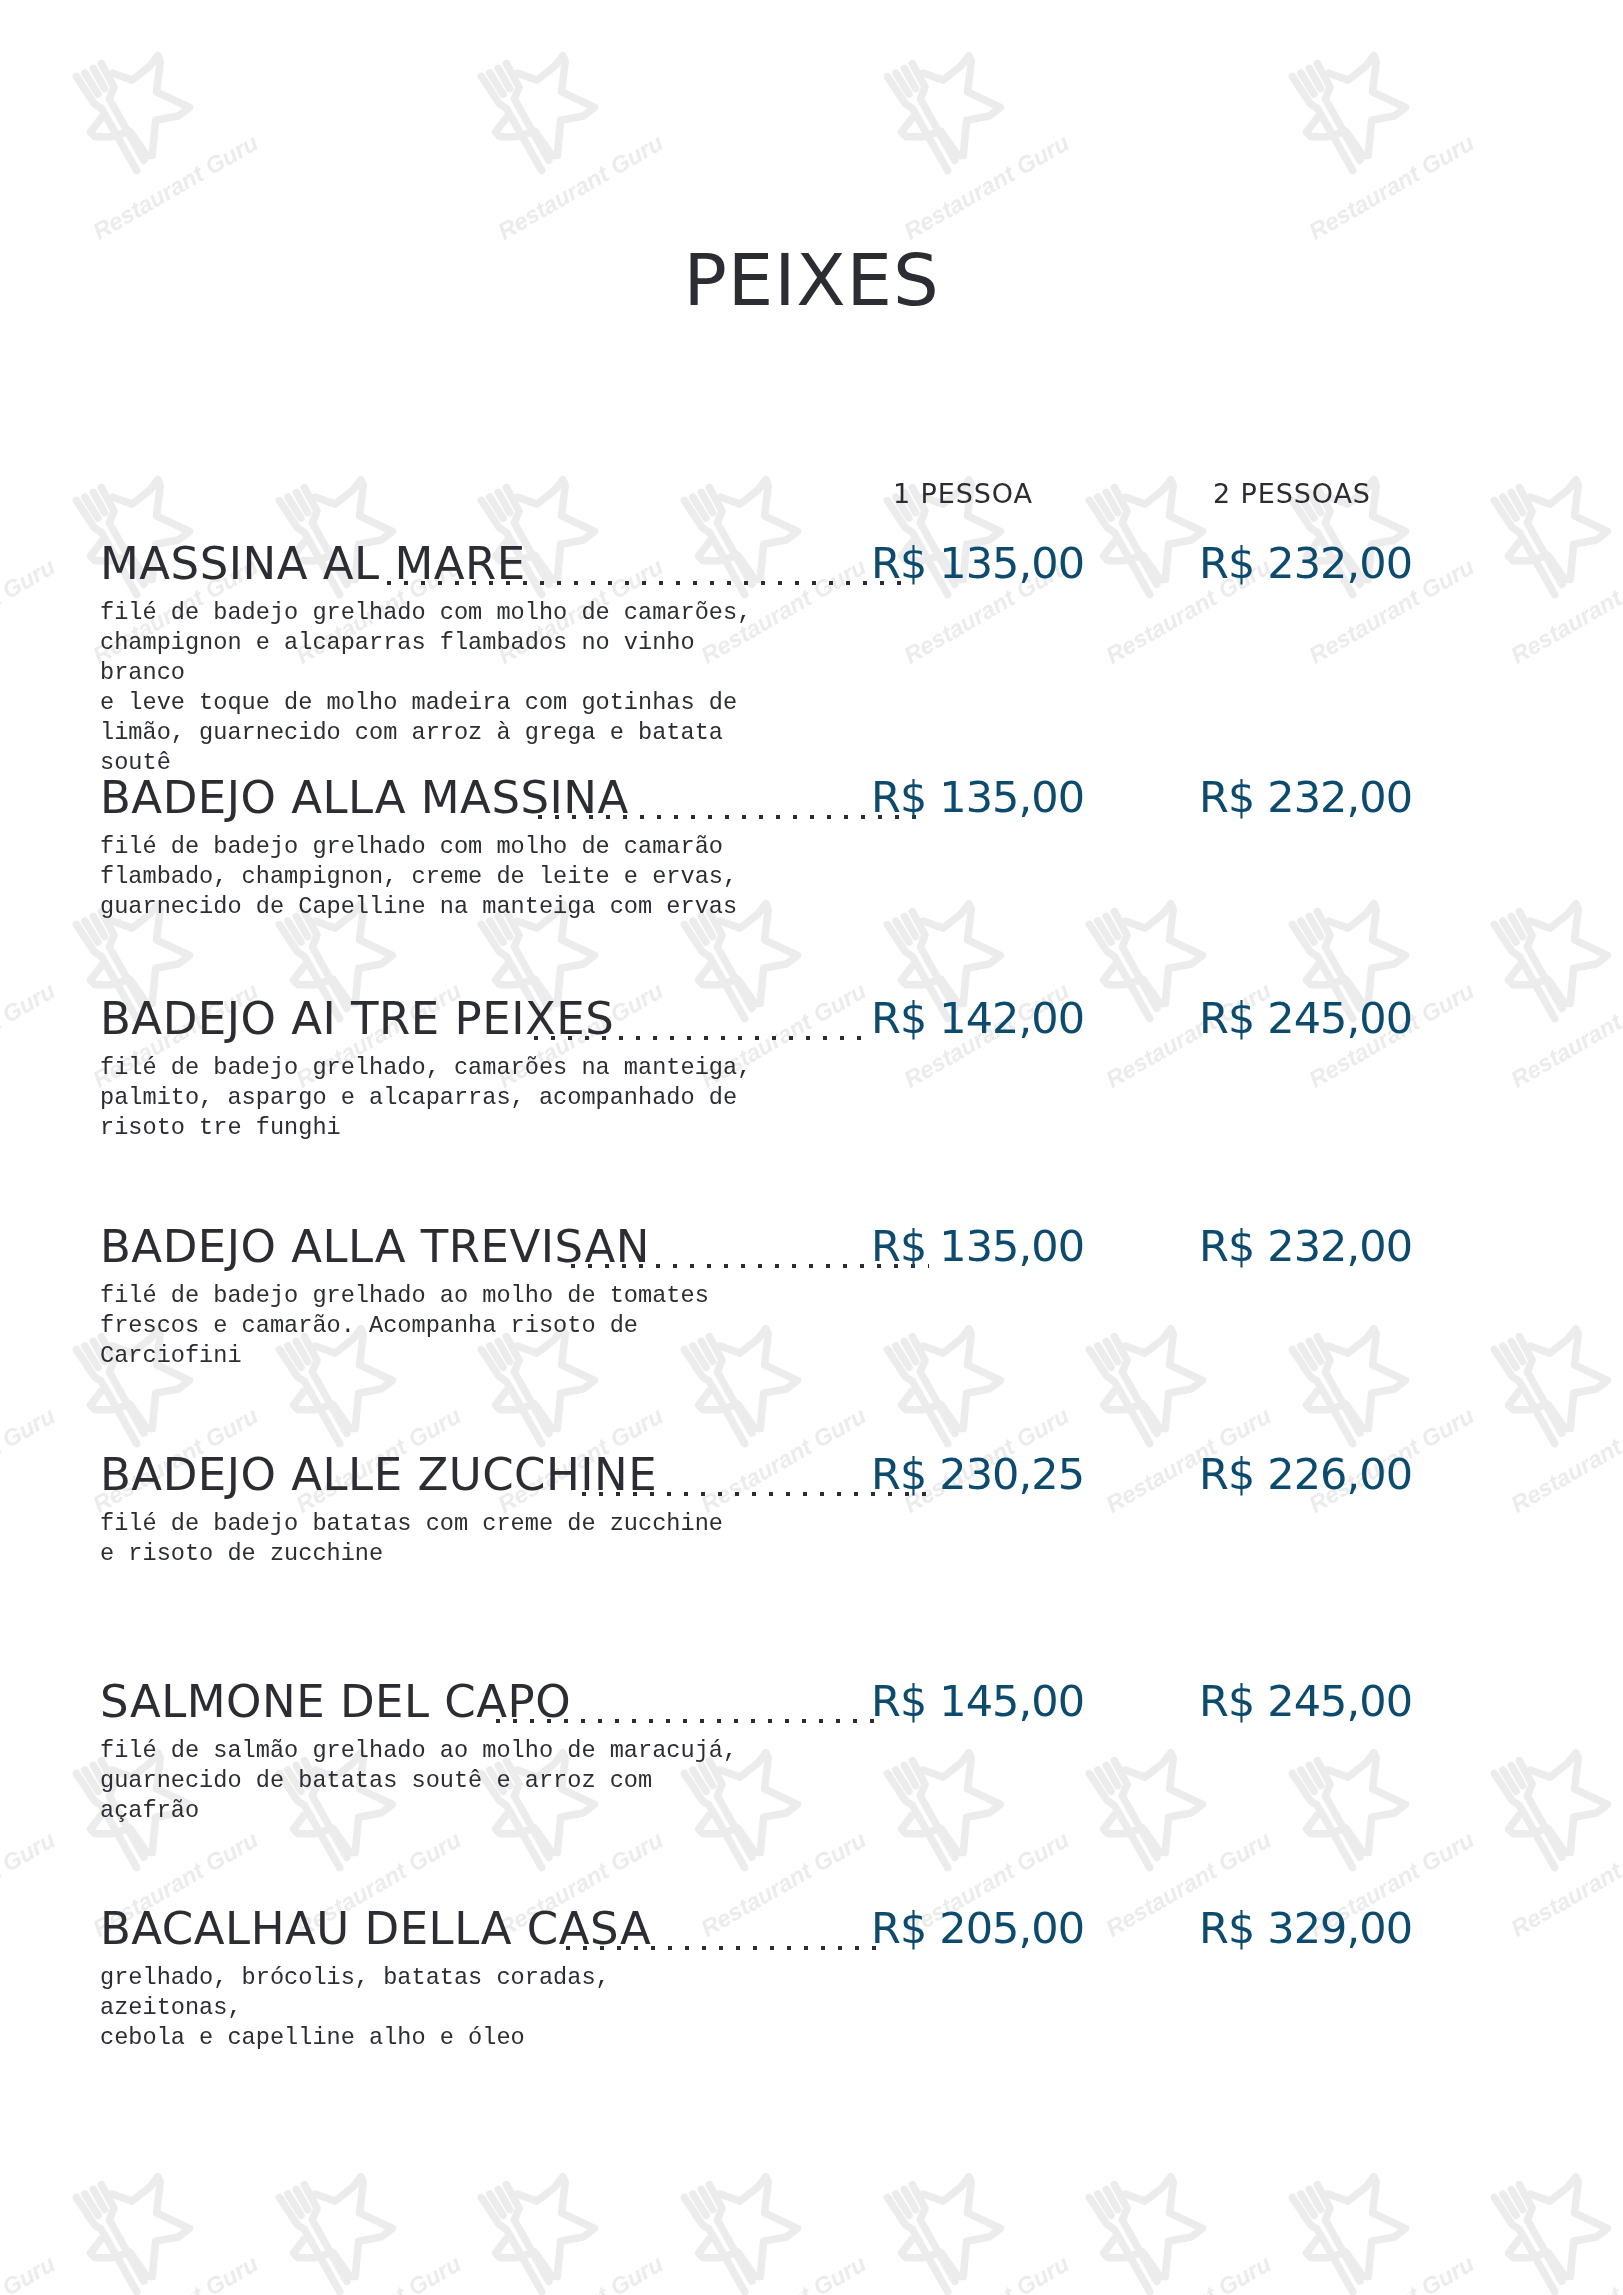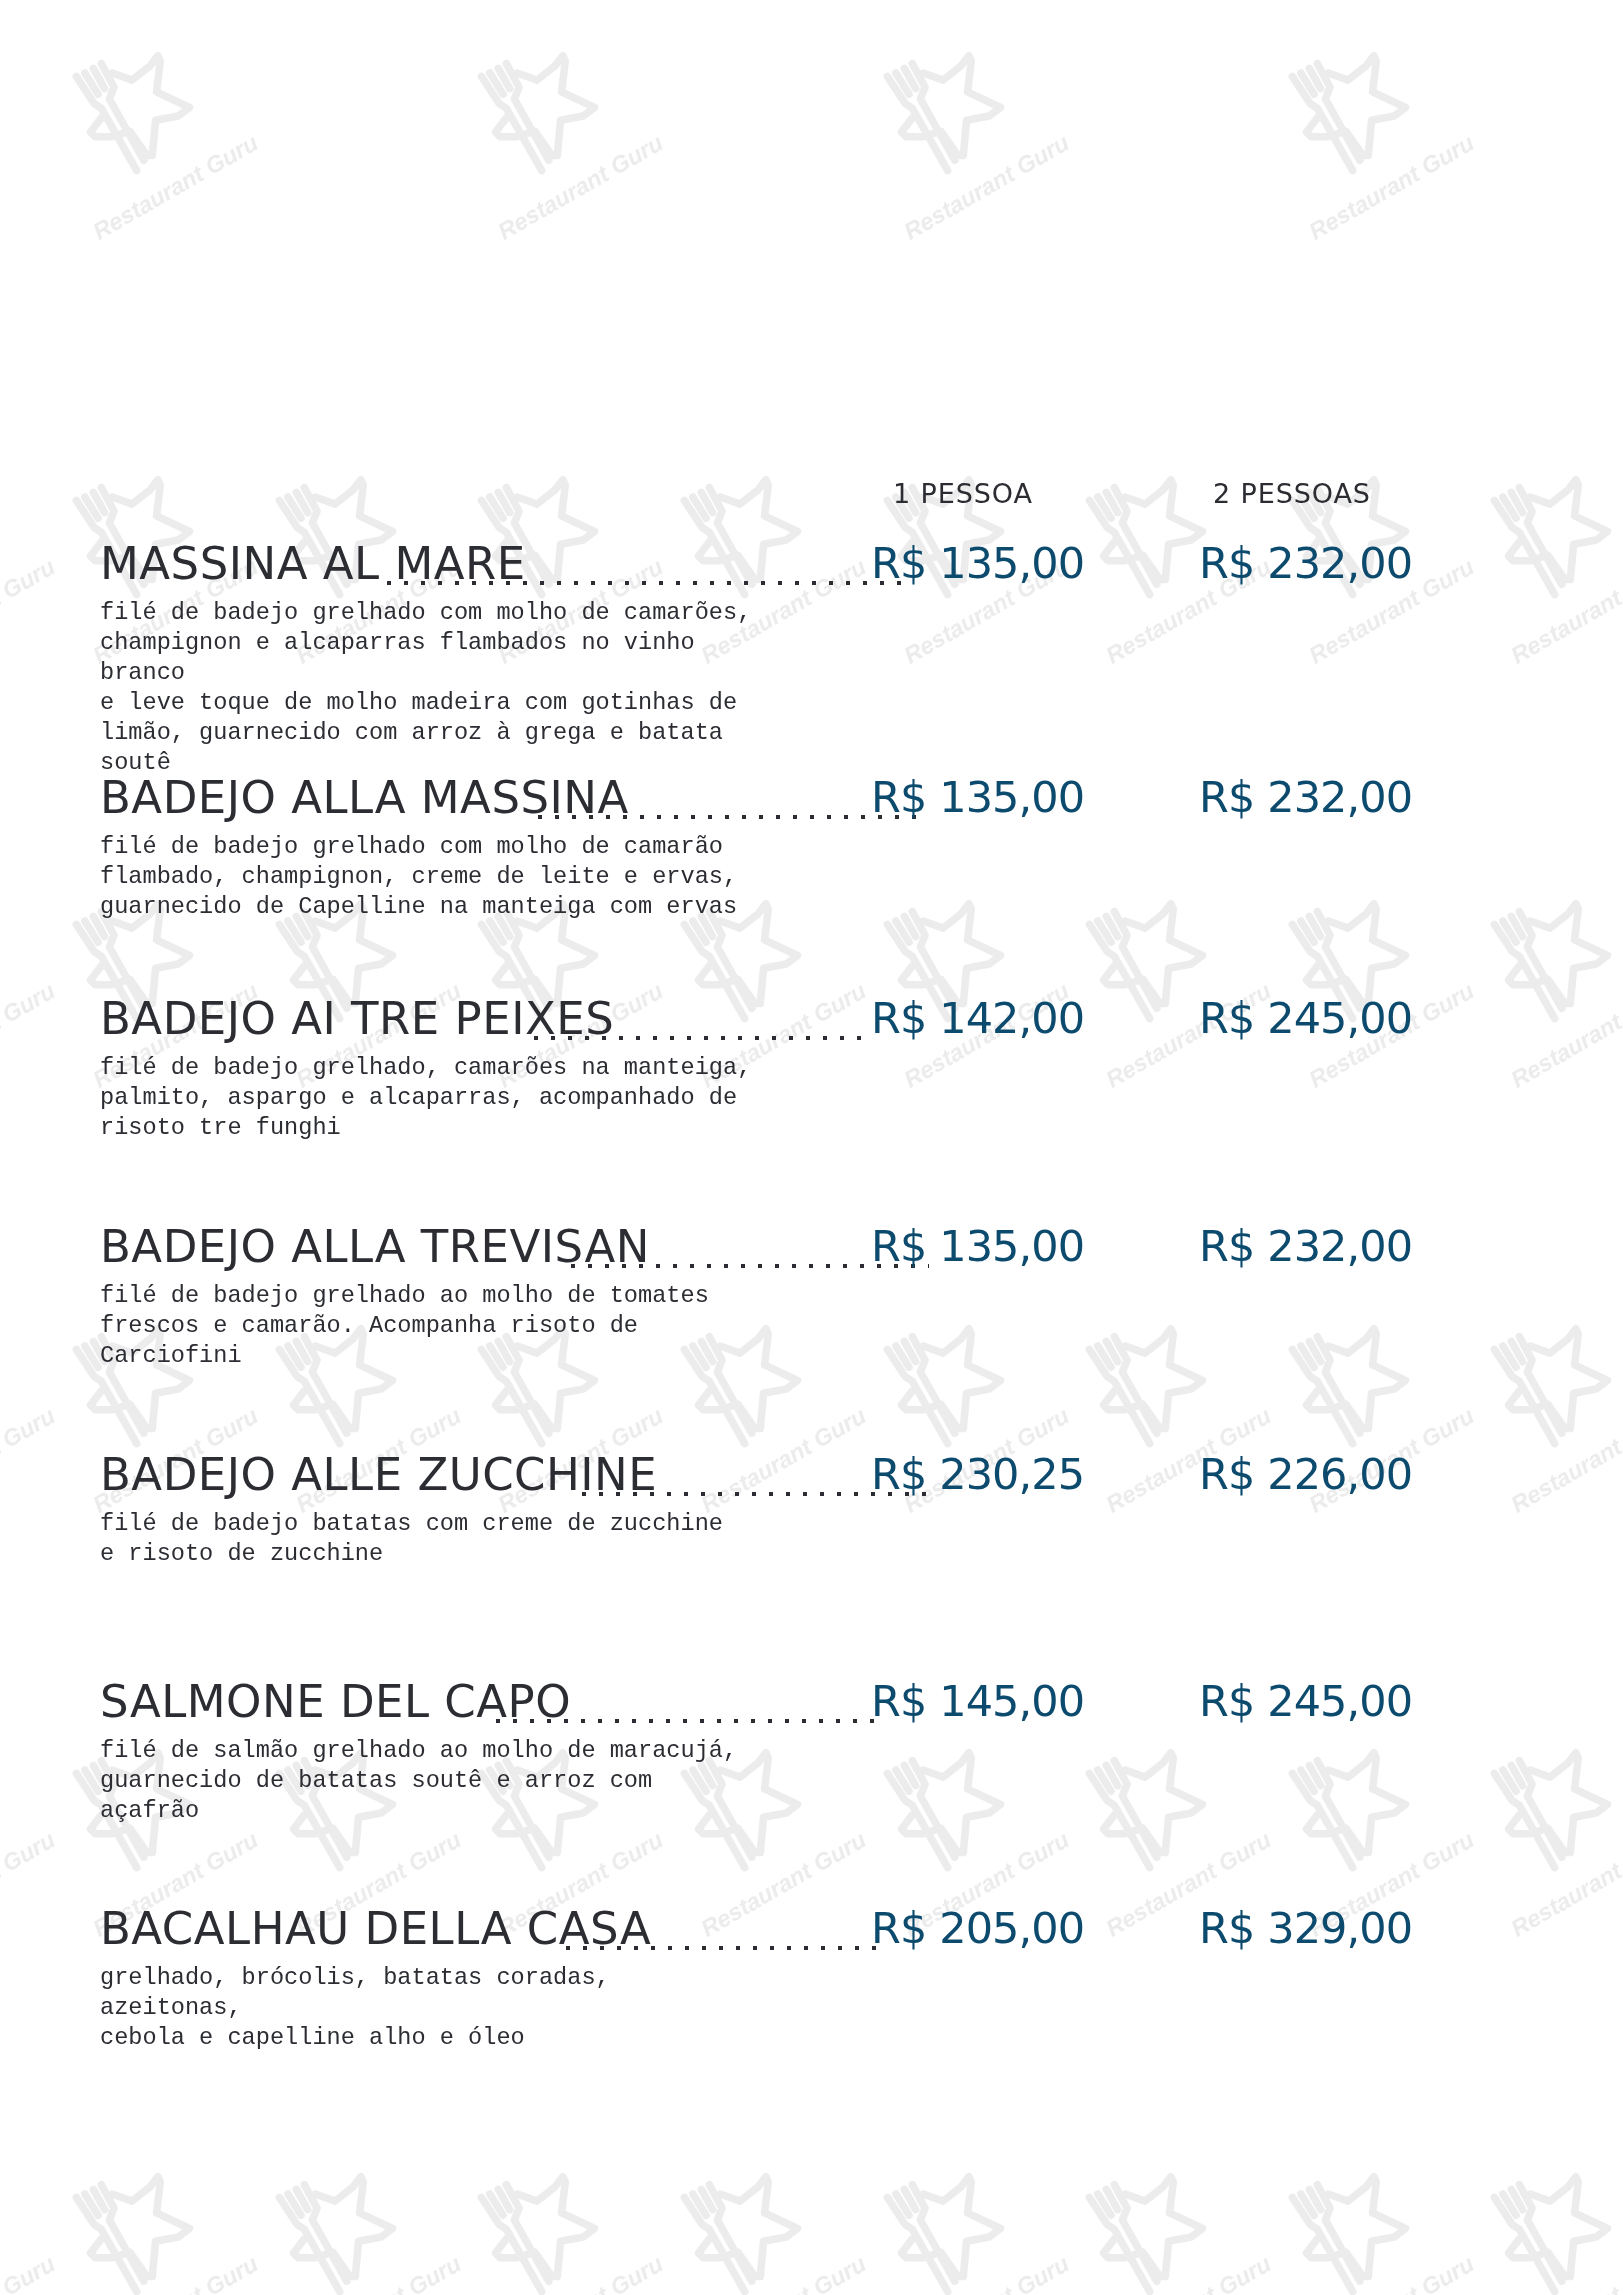--- a/index.html
+++ b/index.html
@@ -611,20 +611,21 @@
         <path d="M40 55 L68 100"></path>
         <path d="M58 45 L82 88"></path>
         <path d="M75 35 L102 85 L92 110 L165 240"></path>
       </g>
       <text x="0" y="0" transform="translate(70 410) rotate(-30)" fill="#ececec" font-family="Liberation Sans, DejaVu Sans, sans-serif" font-size="50" font-style="italic" font-weight="bold">Restaurant Guru</text>
     </svg>
   </div>
     </div>
 
   <div class="content">
+    <div class="title">PEIXES</div>
 
     <div class="col-header c1">1  PESSOA</div>
     <div class="col-header c2">2  PESSOAS</div>
 
     <div class="item" style="top:537px">
       <div class="item-name">MASSINA AL MARE</div>
       <div class="leader" style="left:287px;width:518px"></div>
       <div class="price p1">R$ 135,00</div>
       <div class="price p2">R$ 232,00</div>
       <div class="desc">filé de badejo grelhado com molho de camarões,

